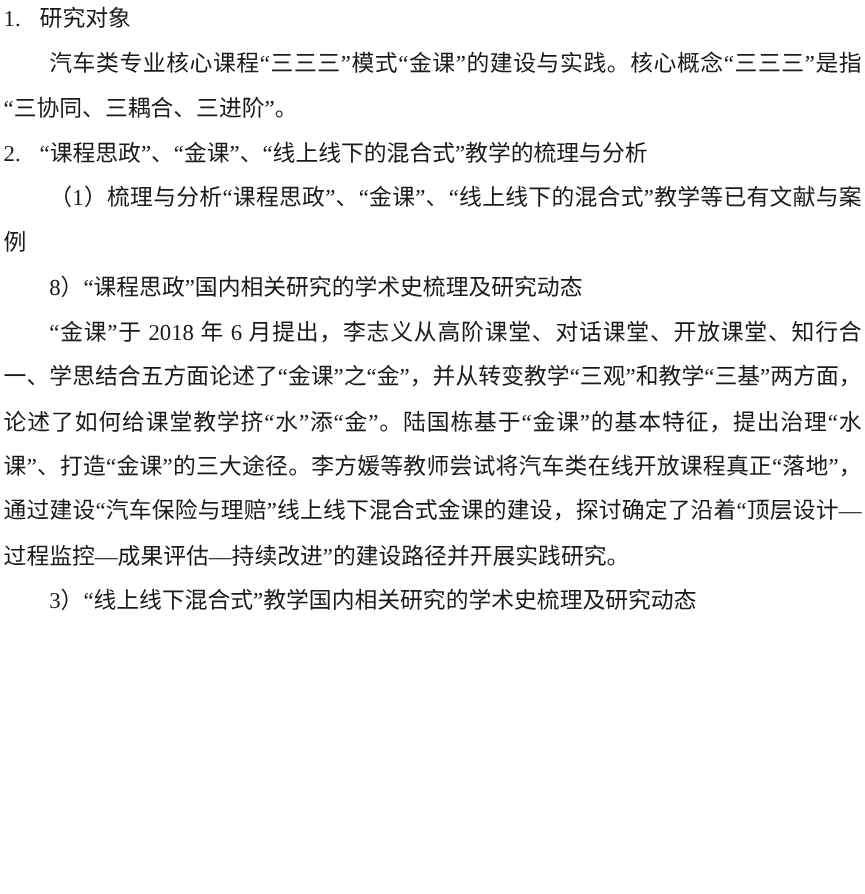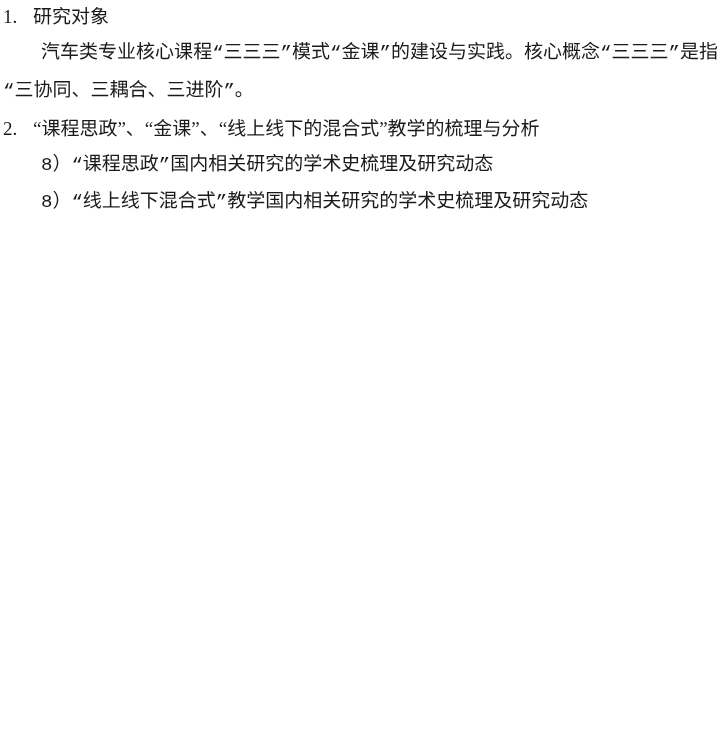--- a/index.html
+++ b/index.html
@@ -27,35 +27,36 @@
   .doc p {
     margin: 0;
     padding: 0;
   }
   .h .num {
     display: inline-block;
     width: 30px;
   }
   .para {
     text-indent: 2em;
-    font-family: Liberation Mono, monospace;
   }
 </style>
 </head>
 <body>
 
 <div class="doc">
 
   <p class="h"><span class="num">1.</span><span>研究对象</span></p>
 
   <p class="para">汽车类专业核心课程“三三三”模式“金课”的建设与实践。核心概念“三三三”是指“三协同、三耦合、三进阶”。</p>
 
   <p class="h"><span class="num">2.</span><span>“课程思政”、“金课”、“线上线下的混合式”教学的梳理与分析</span></p>
 
+  <p class="para">（1）梳理与分析“课程思政”、“金课”、“线上线下的混合式”教学等已有文献与案例</p>
 
   <p class="para">8）“课程思政”国内相关研究的学术史梳理及研究动态</p>
 
 
 
+  <p class="para">“金课”于 2018 年 6 月提出，李志义从高阶课堂、对话课堂、开放课堂、知行合一、学思结合五方面论述了“金课”之“金”，并从转变教学“三观”和教学“三基”两方面，论述了如何给课堂教学挤“水”添“金”。陆国栋基于“金课”的基本特征，提出治理“水课”、打造“金课”的三大途径。李方媛等教师尝试将汽车类在线开放课程真正“落地”，通过建设“汽车保险与理赔”线上线下混合式金课的建设，探讨确定了沿着“顶层设计—过程监控—成果评估—持续改进”的建设路径并开展实践研究。</p>
 
-  <p class="para">8）“线上线下混合式”教学国内相关研究的学术史梳理及研究动态</p>
+  <p class="para">3）“线上线下混合式”教学国内相关研究的学术史梳理及研究动态</p>
 
 </div>
 
 </body></html>

